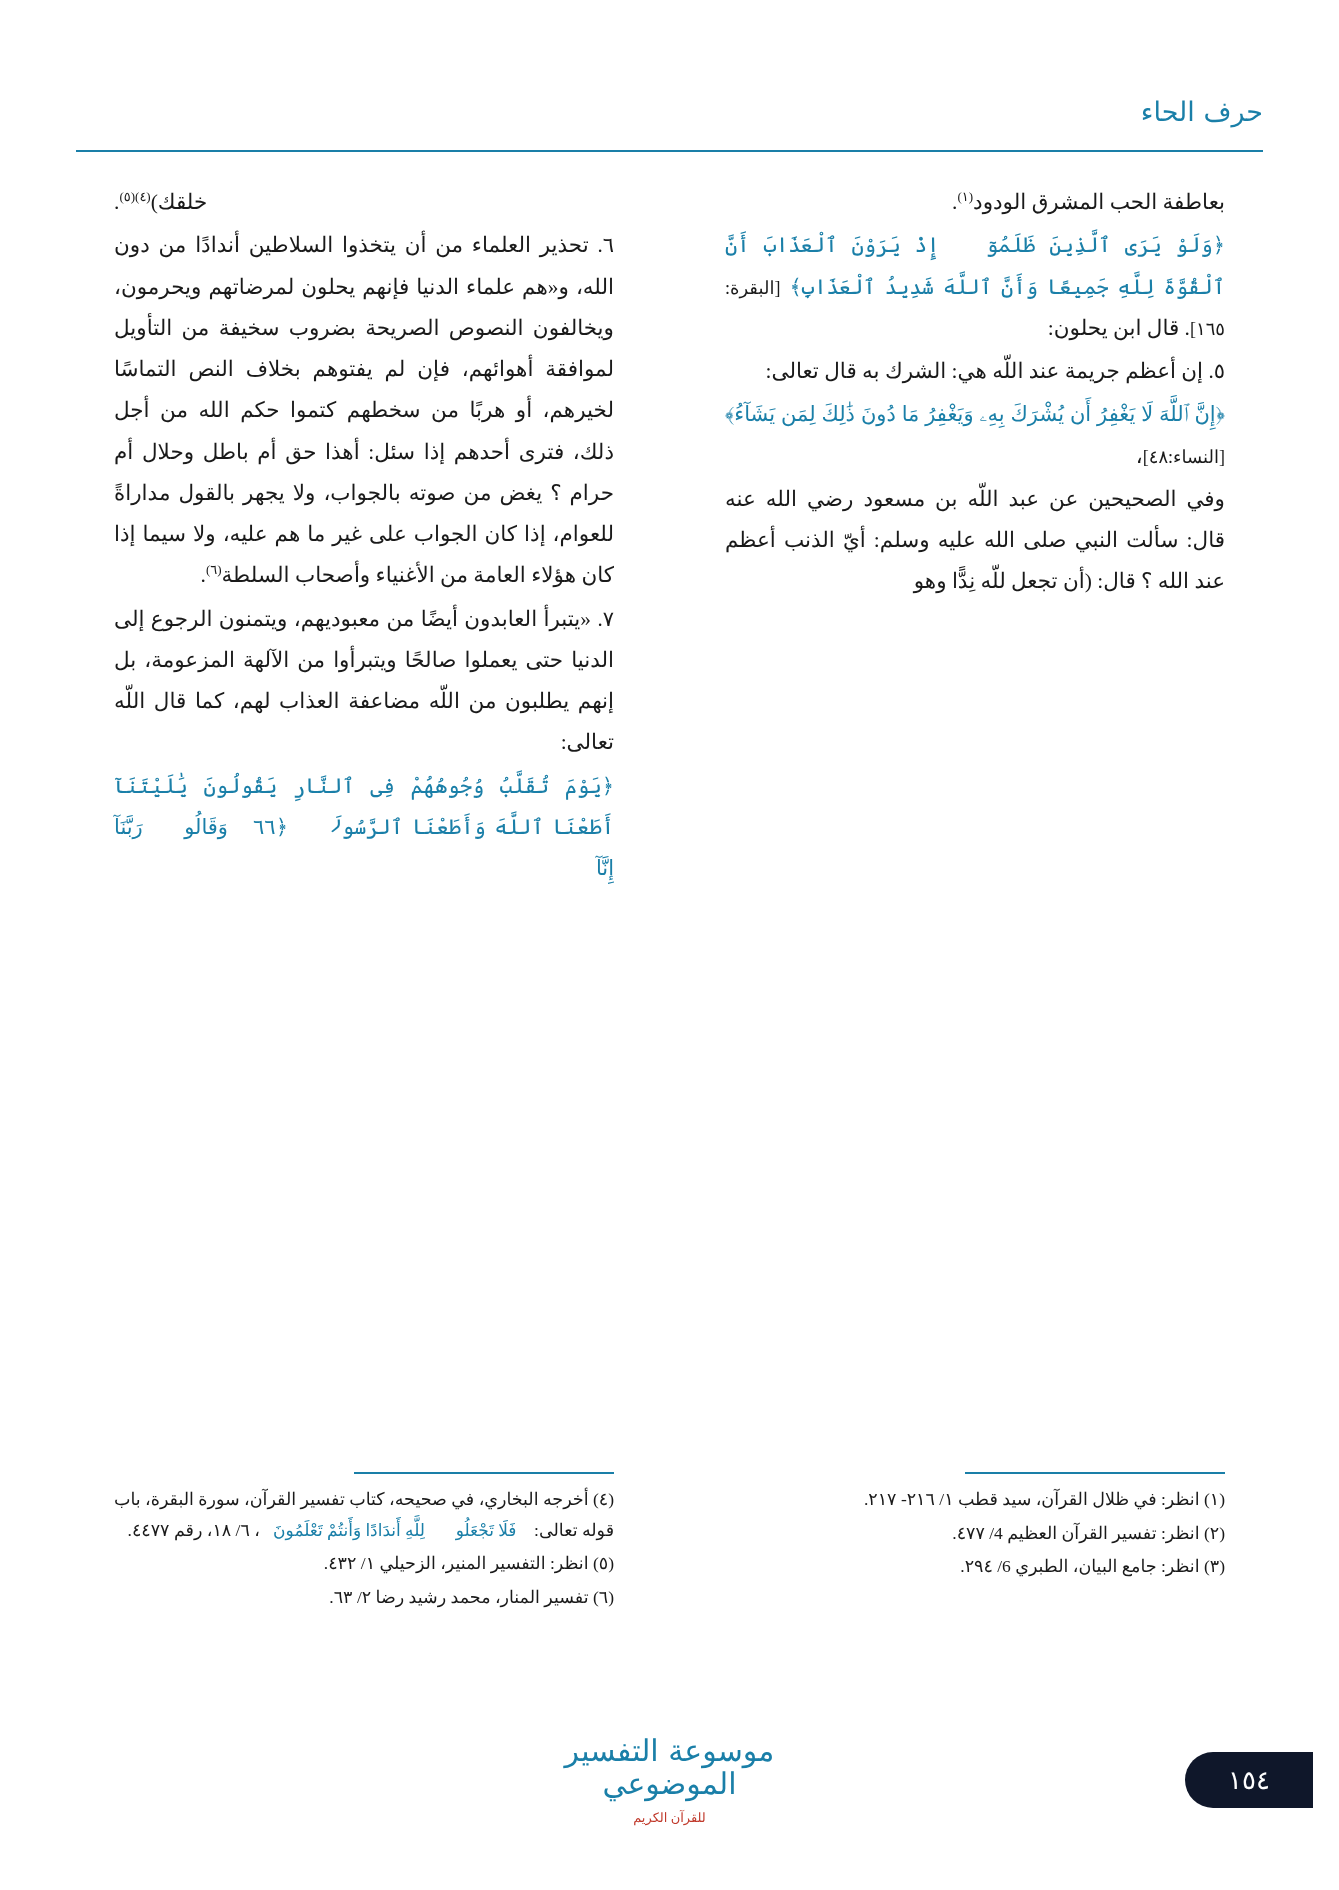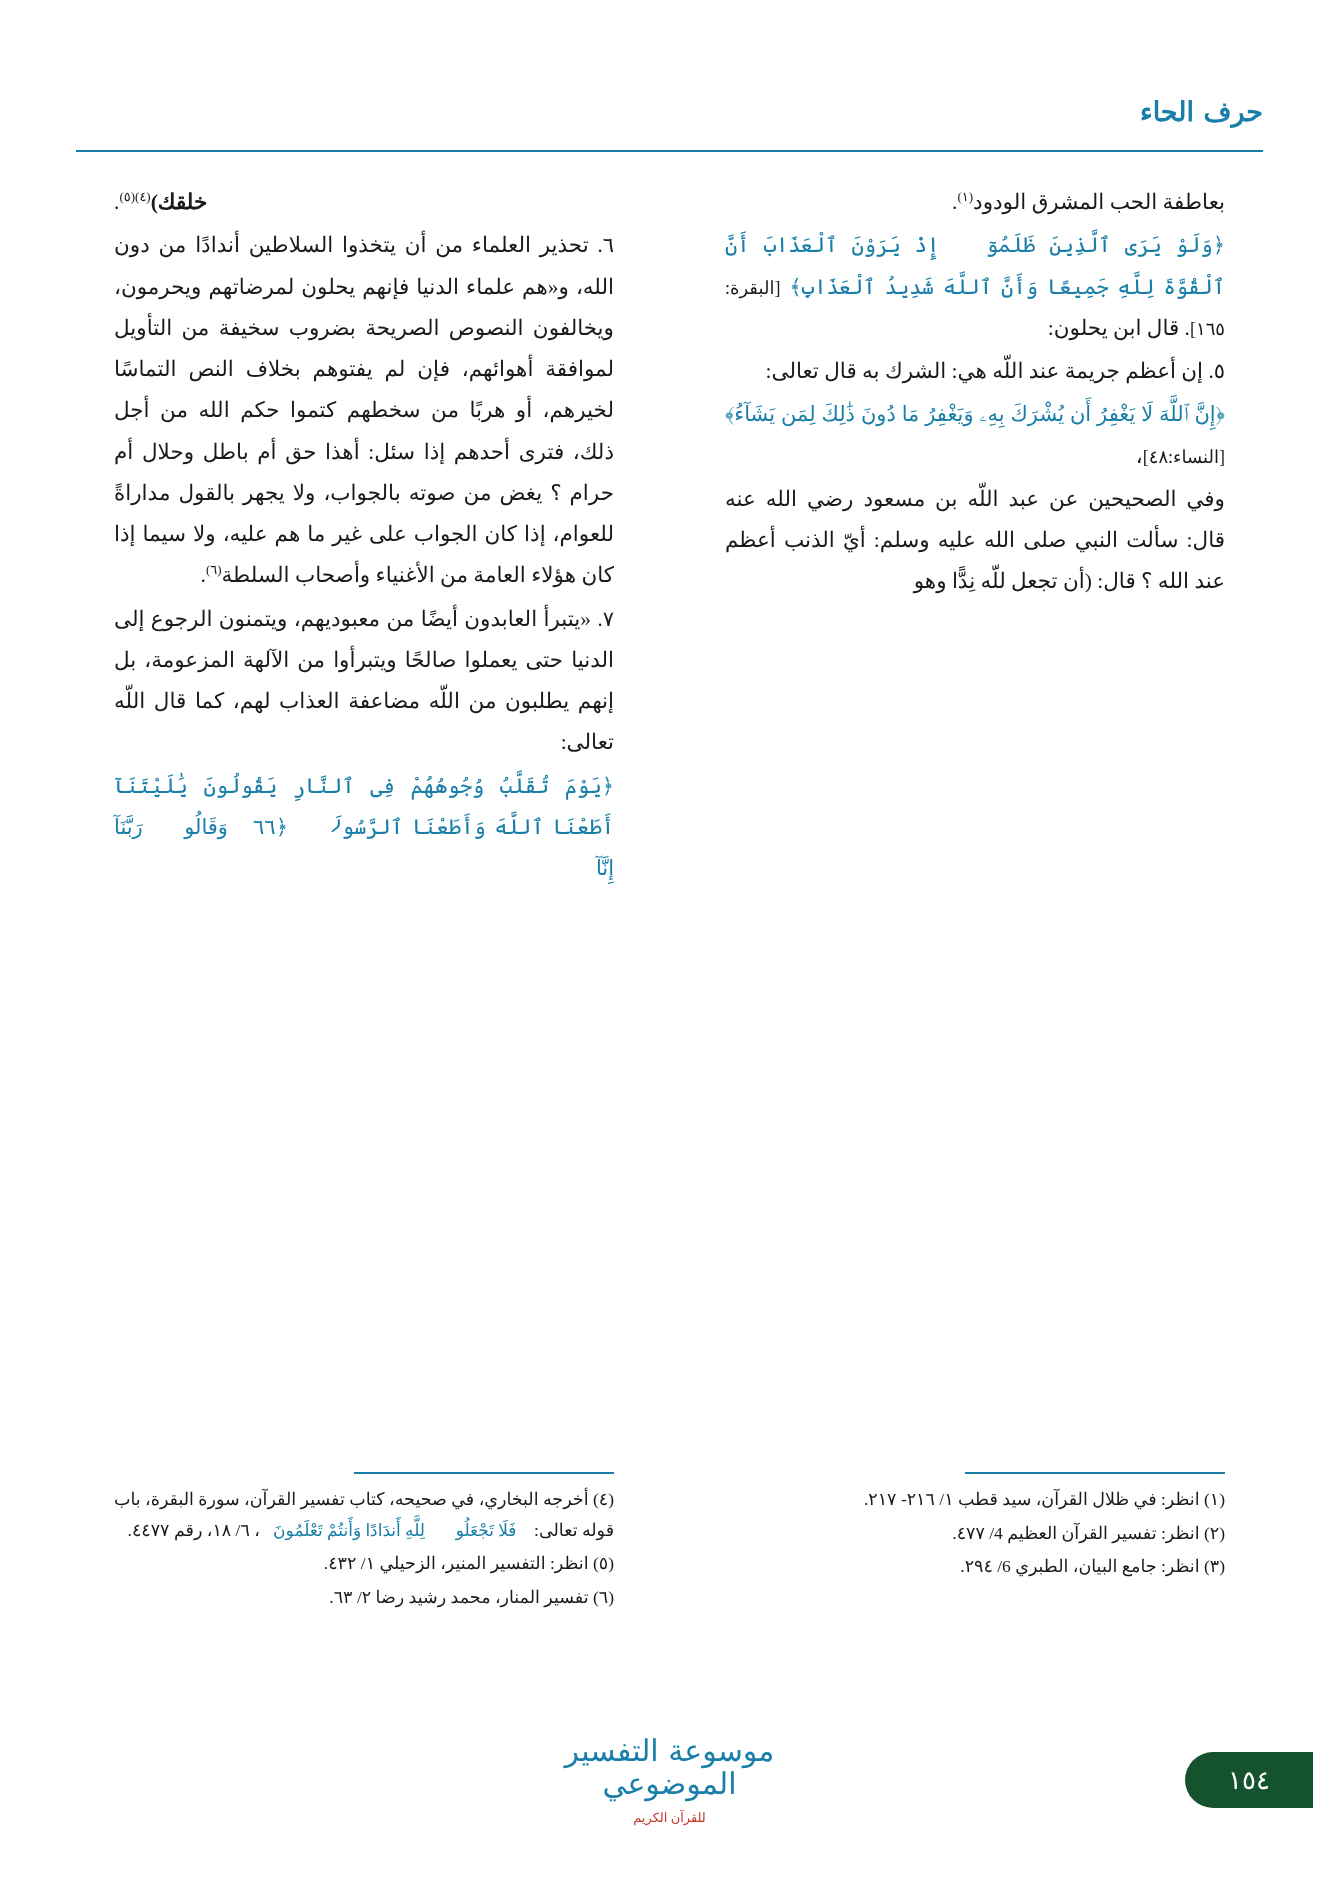--- a/index.html
+++ b/index.html
@@ -29,21 +29,20 @@
     height: 62px;
   }
   .header-title {
     position: absolute;
     right: 0;
     top: 0;
     font-size: 27px;
     color: #1a7fa8;
     letter-spacing: 0.5px;
     font-family: "DejaVu Serif", serif;
-    font-weight: bold;
   }
   .header-rule {
     position: absolute;
     left: 0;
     right: 0;
     top: 54px;
     height: 2px;
     background: #1a7fa8;
   }
 
@@ -83,21 +82,21 @@
   }
   .ref {
     font-size: 18px;
   }
   sup.fn {
     font-size: 13px;
     vertical-align: super;
     line-height: 0;
   }
   .bold {
-    font-weight: bold;
+    font-weight: normal;
   }
 
   
   .footnotes {
     position: absolute;
     bottom: 188px;
     right: 76px;
     left: 76px;
     height: 230px;
   }
@@ -153,21 +152,21 @@
     font-size: 13px;
     color: #c0392b;
     margin-top: 10px;
   }
   .page-number-badge {
     position: absolute;
     left: 1185px;
     bottom: 30px;
     width: 128px;
     height: 56px;
-    background: #14532d;
+    background: #0f172a;
     border-radius: 28px 0 0 28px;
     color: #ffffff;
     font-size: 26px;
     display: flex;
     align-items: center;
     justify-content: center;
     letter-spacing: 1px;
   }
 </style>
 </head>

